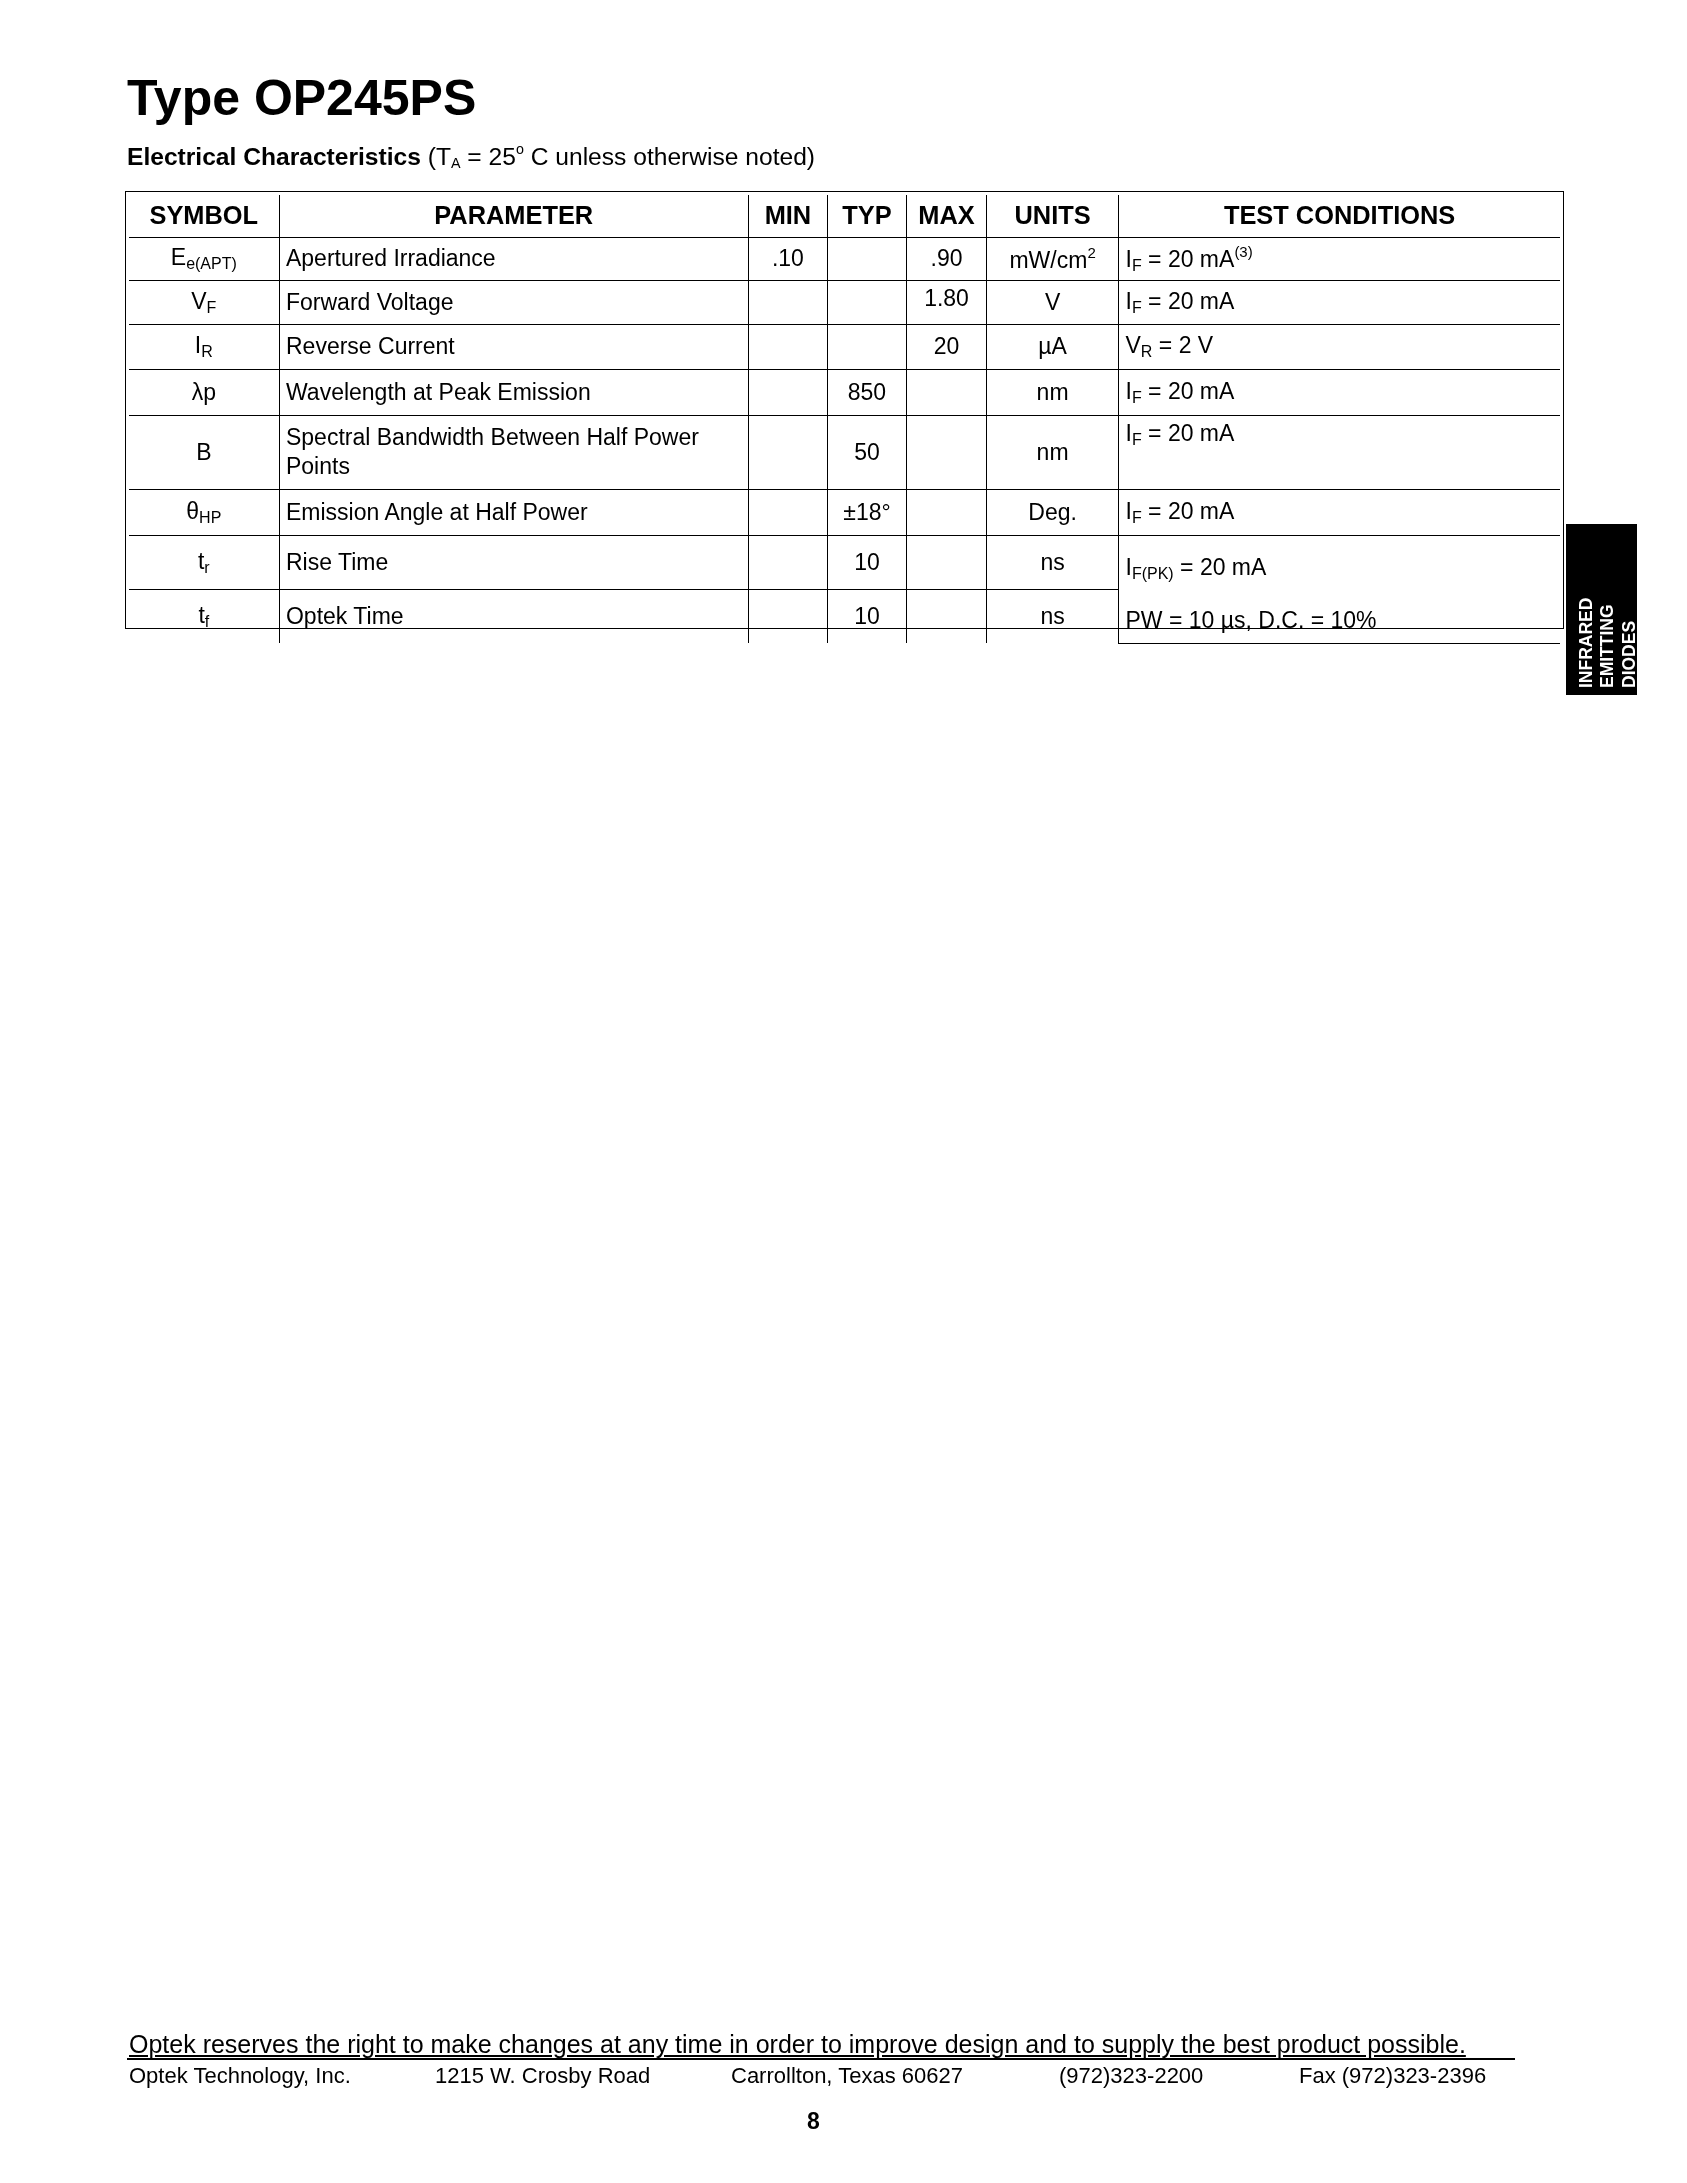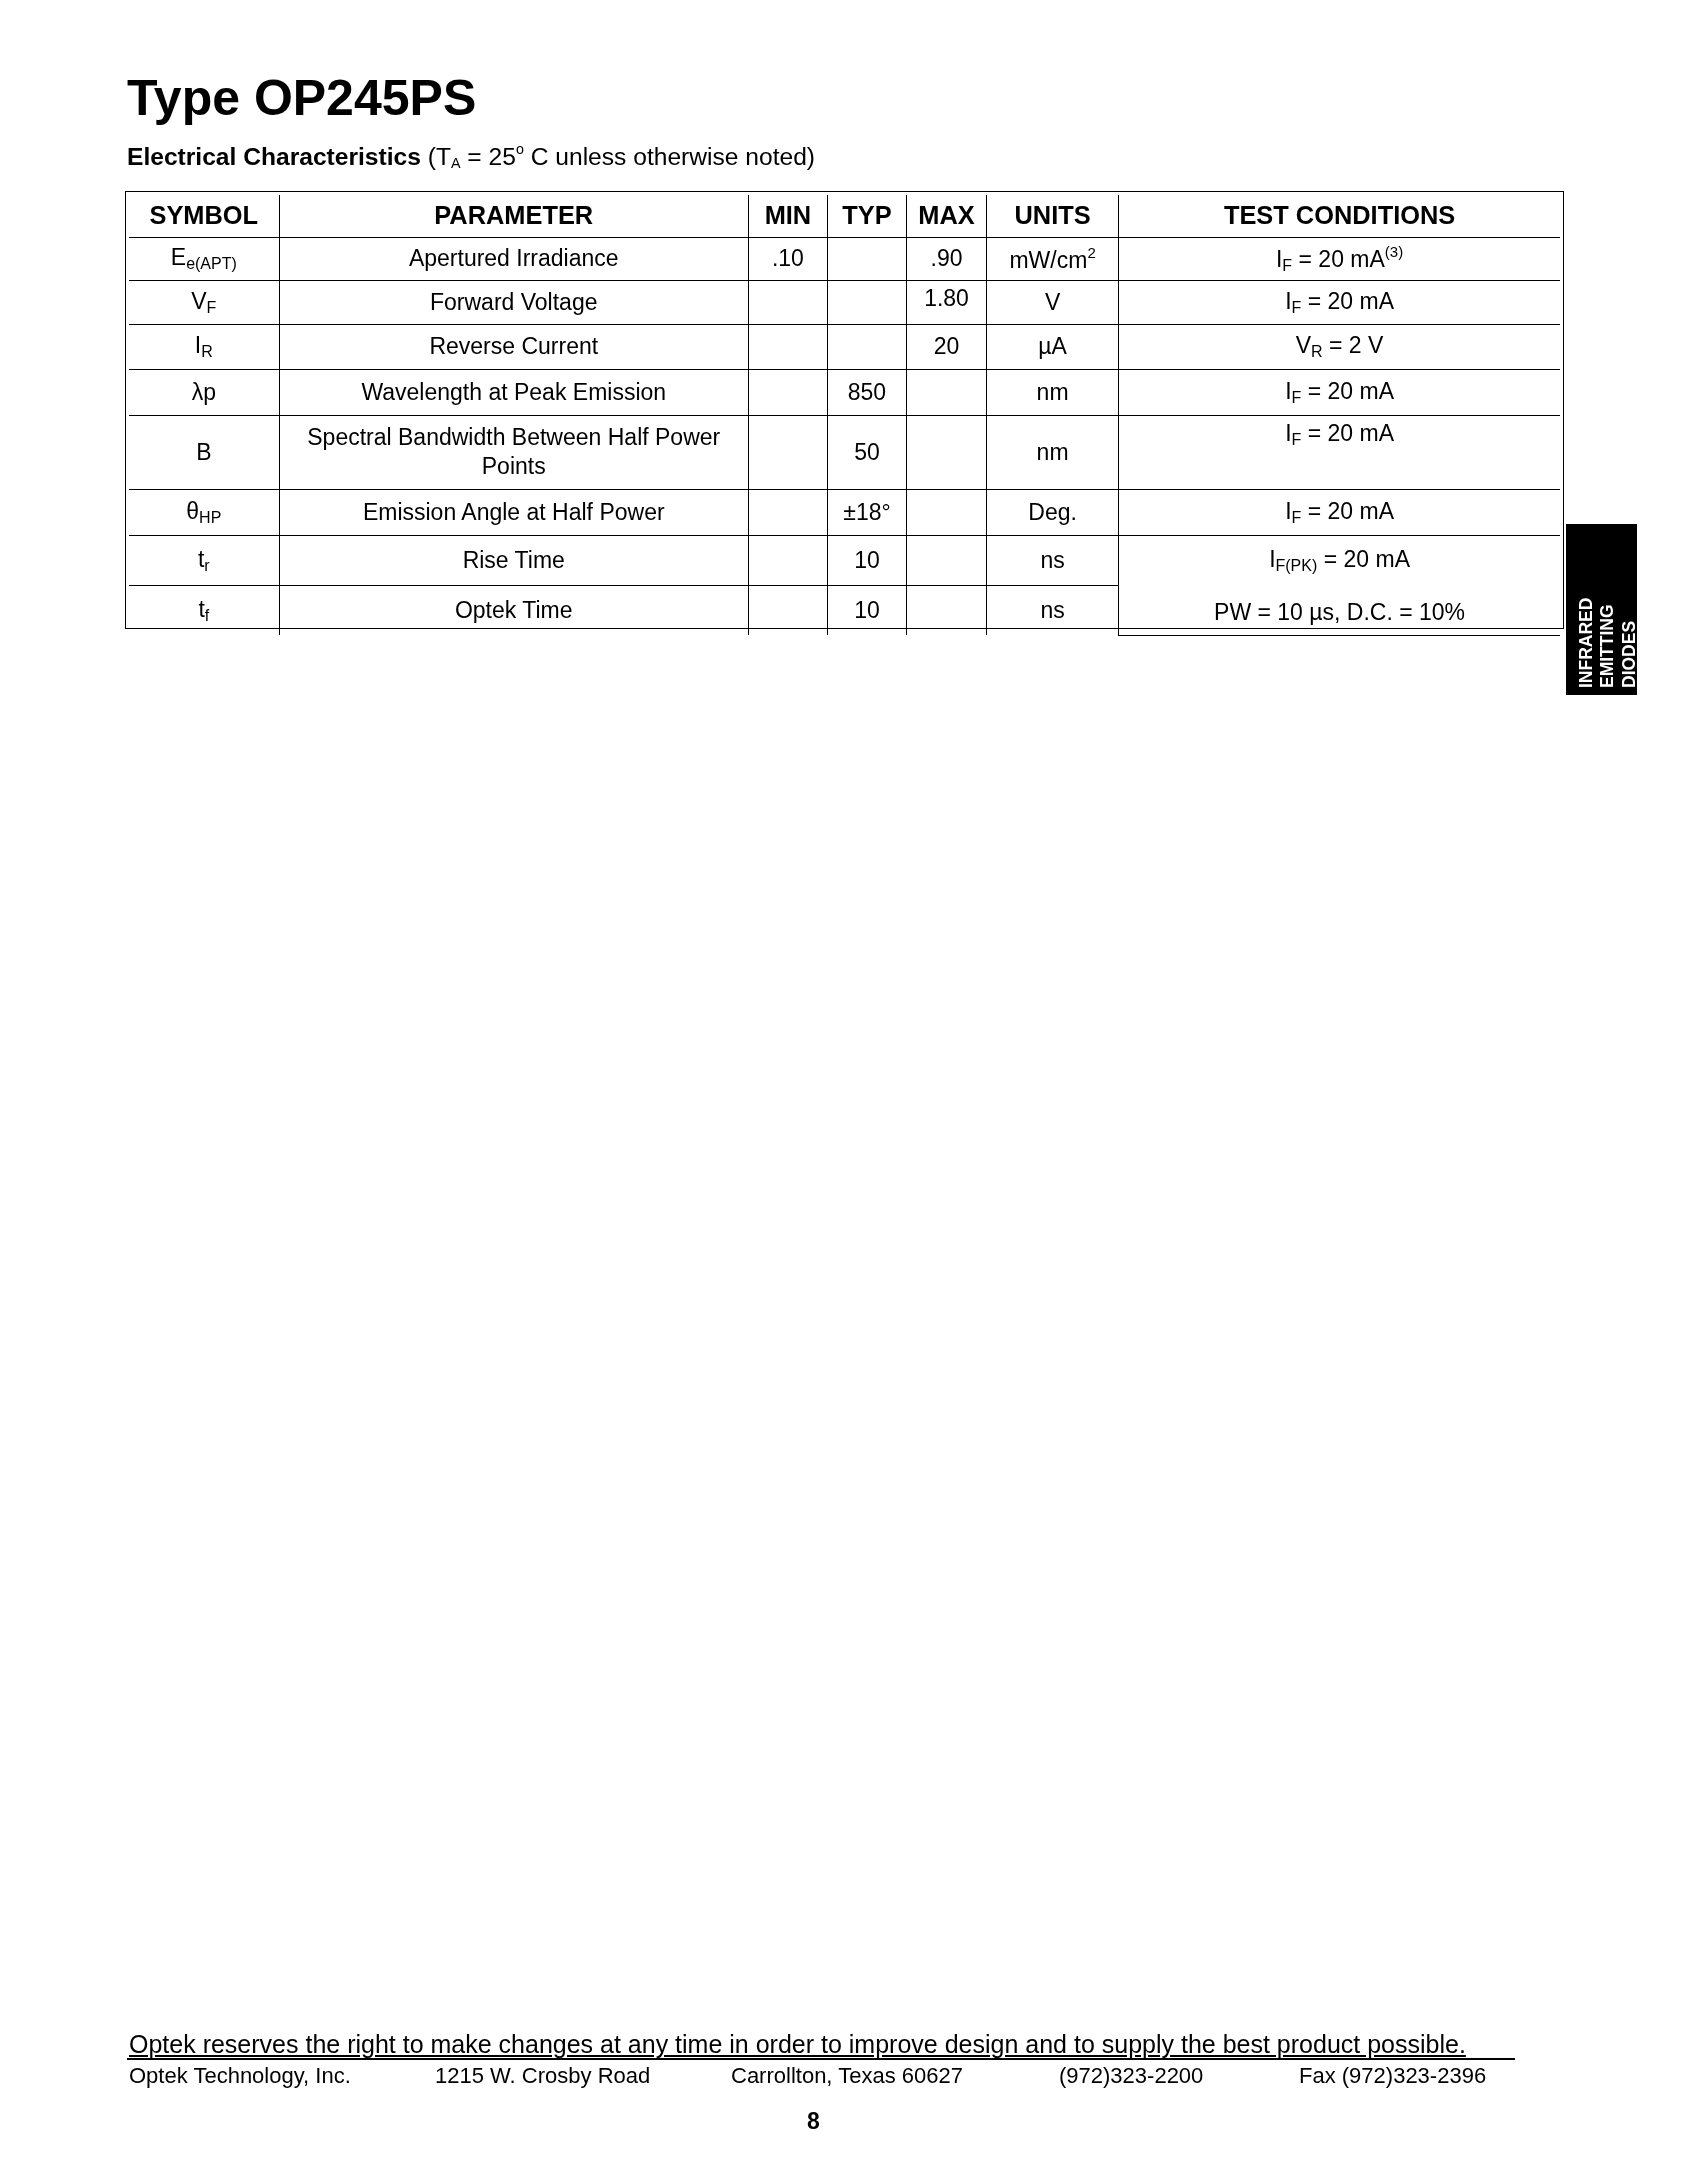--- a/index.html
+++ b/index.html
@@ -68,21 +68,21 @@
   table.spec tr:last-child td { border-bottom: none; }
   table.spec th {
     font-weight: bold;
     font-size: 25.4px;
     text-align: center;
     height: 42px;
     vertical-align: middle;
     margin-top: 11px;
   }
   .c-center { text-align: center; }
-  .c-left { text-align: center; }
+  .c-left { text-align: left; }
   .v-mid { vertical-align: middle; }
   .v-top { vertical-align: top; padding-top: 4.8px !important; }
   .sym sub { font-size: 16px; vertical-align: -4px; margin-top: 8px; }
   .cond sub { font-size: 16px; vertical-align: -4px; }
   .cond sup, .units sup { font-size: 15px; vertical-align: 9.5px; }
   .r1 { height: 43px; }
   .r2 { height: 44px; }
   .r3 { height: 45px; }
   .r4 { height: 46px; }
   .r5 { height: 74px; }
@@ -239,21 +239,21 @@
     <td class="c-left v-mid cond"><span>I</span><sub>F</sub><span> = 20 mA</span></td>
   </tr>
 
   <tr class="r7">
     <td class="c-center v-mid sym"><span>t</span><sub>r</sub></td>
     <td class="c-left v-mid">Rise Time</td>
     <td class="c-center v-mid"></td>
     <td class="c-center v-mid">10</td>
     <td class="c-center v-mid"></td>
     <td class="c-center v-mid">ns</td>
-    <td rowspan="2" class="c-left cond" style="vertical-align:top; padding-top:0; line-height:46px;">
+    <td rowspan="2" class="c-left cond" style="vertical-align:top; padding-top:8px; line-height:46px;">
       <div><span>I</span><sub>F(PK)</sub><span> = 20 mA</span></div>
       <div>PW = 10 µs, D.C. = 10%</div>
     </td>
   </tr>
 
   <tr class="r8">
     <td class="c-center v-mid sym"><span>t</span><sub>f</sub></td>
     <td class="c-left v-mid">Optek Time</td>
     <td class="c-center v-mid"></td>
     <td class="c-center v-mid">10</td>

